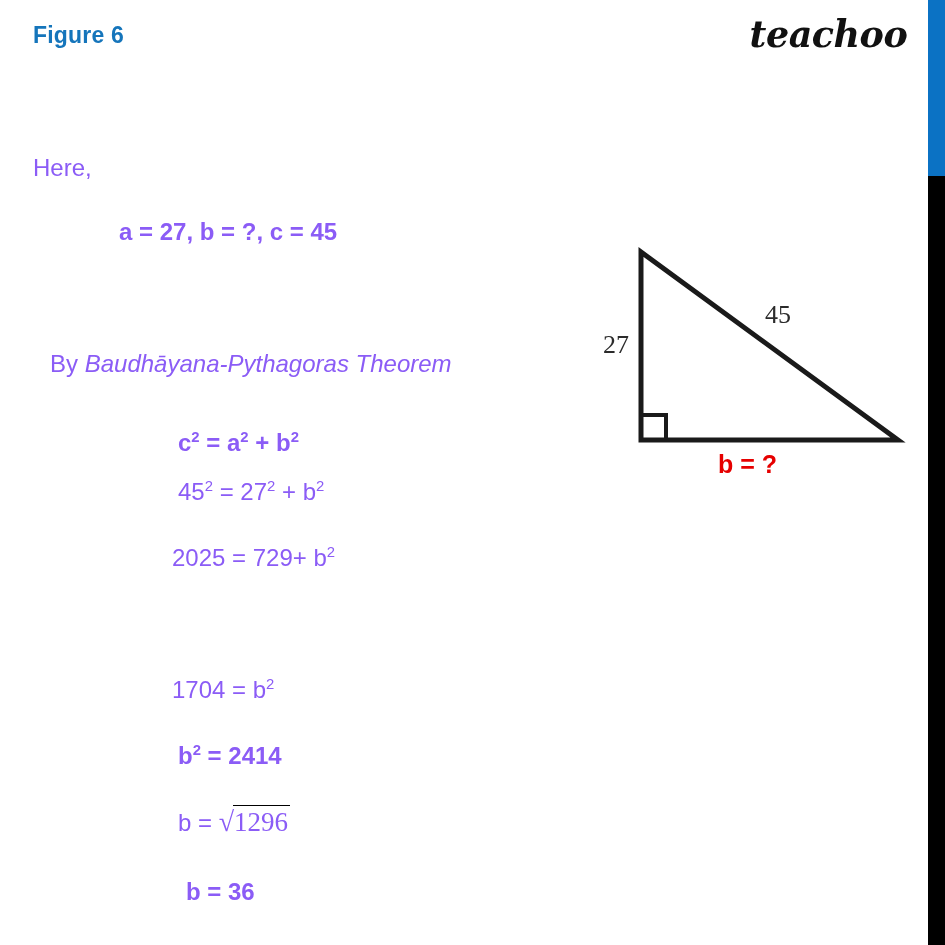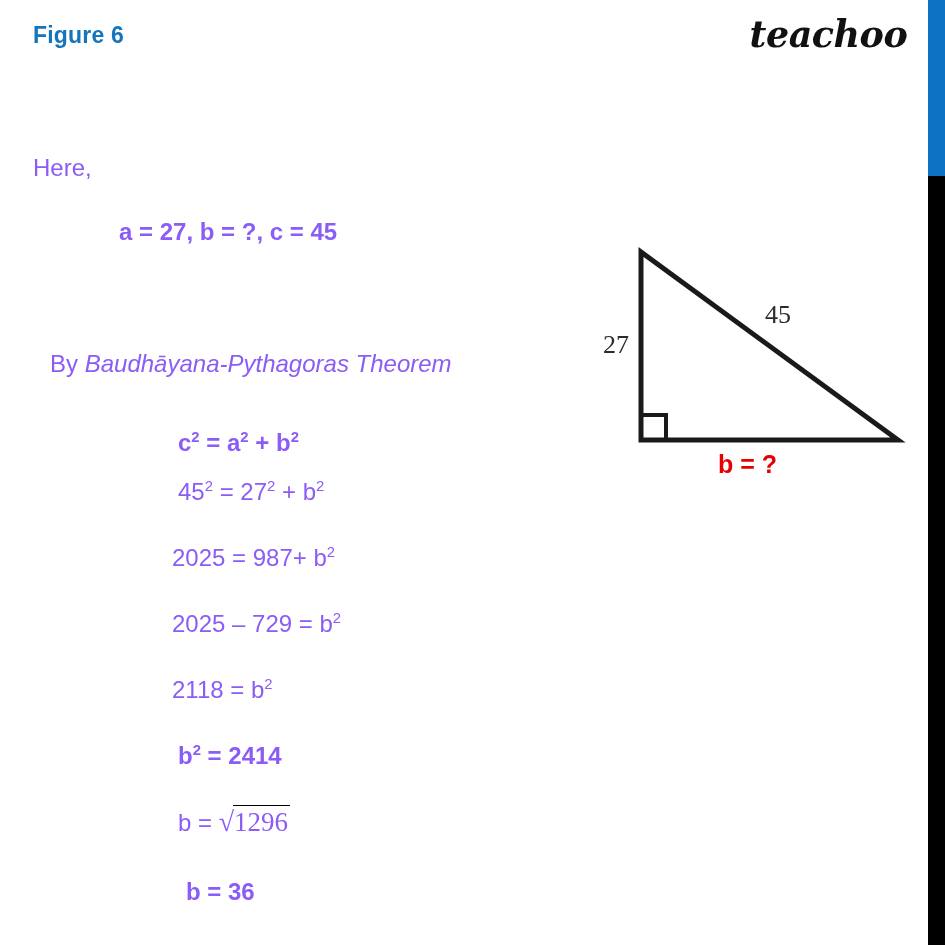--- a/index.html
+++ b/index.html
@@ -142,29 +142,26 @@
 
   <div class="line" id="line-eq1">
     <span>c</span><sup>2</sup><span> = </span><span>a</span><sup>2</sup><span> + </span><span>b</span><sup>2</sup>
   </div>
 
   <div class="line" id="line-eq2">
     <span>45</span><sup>2</sup><span> = </span><span>27</span><sup>2</sup><span> + </span><span>b</span><sup>2</sup>
   </div>
 
   <div class="line" id="line-eq3">
-    <span>2025 = 987+ b</span><sup>2</sup>
+    <span>2025 = 729+ b</span><sup>2</sup>
   </div>
 
-  <div class="line" id="line-eq4">
-    <span>2025 – 729 = b</span><sup>2</sup>
-  </div>
 
   <div class="line" id="line-eq5">
-    <span>2118 = b</span><sup>2</sup>
+    <span>1704 = b</span><sup>2</sup>
   </div>
 
   <div class="line" id="line-eq6">
     <span>b</span><sup>2</sup><span>  = 2414</span>
   </div>
 
   <div class="line" id="line-eq7">
     <span>b  = </span><span class="radical"><span class="sign">√</span><span class="radicand">1296</span></span>
   </div>
 

